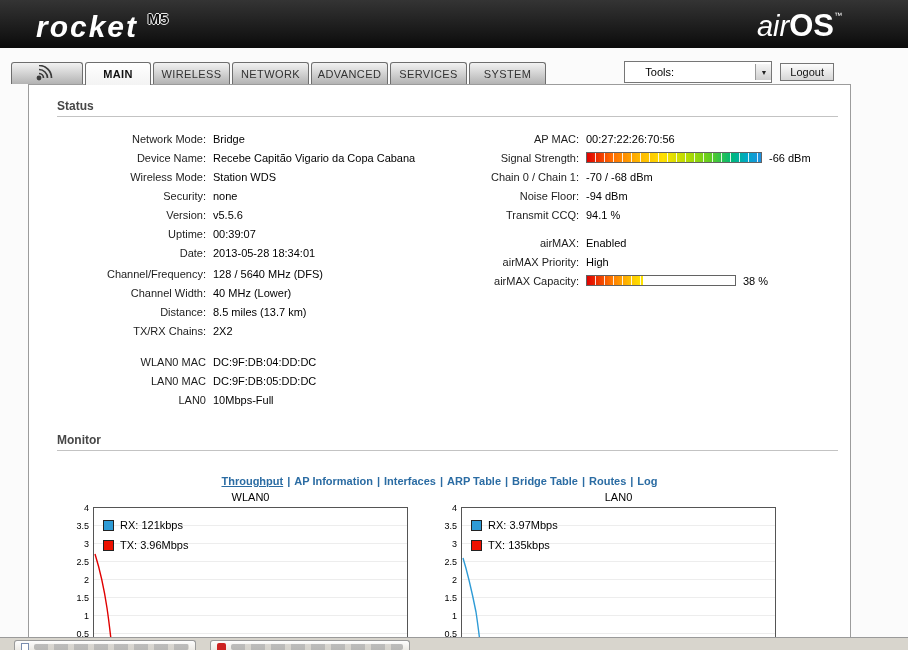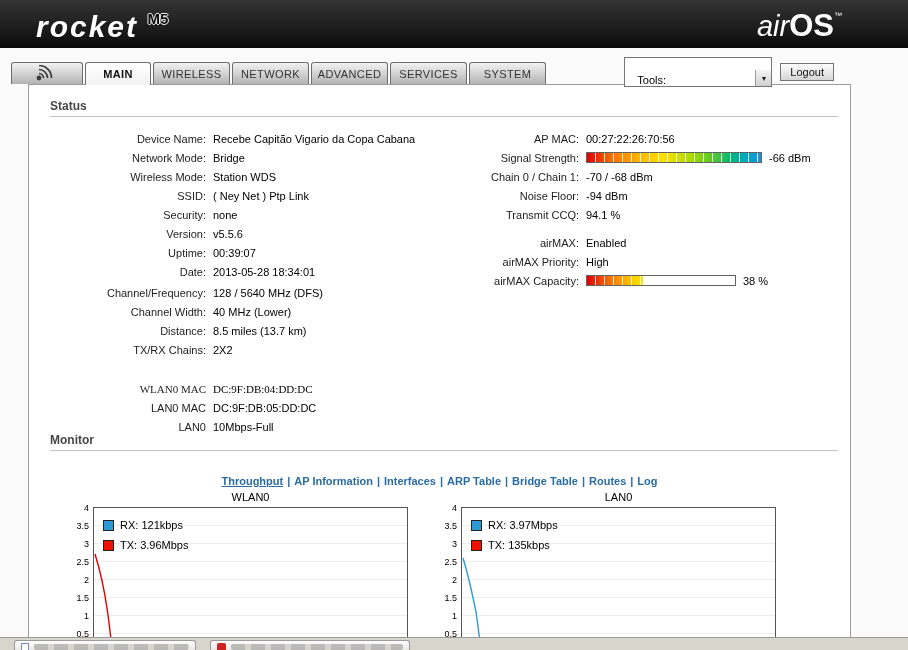--- a/index.html
+++ b/index.html
@@ -25,42 +25,42 @@
   .tab { height:22px; display:flex; align-items:center; justify-content:center;
          font-size:11px; color:#333; letter-spacing:.4px;
          background:linear-gradient(#f2f2f2,#b3b3b3);
          border:1px solid #6e6e6e; border-bottom:none; border-radius:3px 3px 0 0;
          width:77px; cursor:pointer; }
   .tab.icon-tab { width:72px; }
   .tab.main { width:66px; }
   .tab.active { background:linear-gradient(#ffffff,#f3f3f3); height:23px; margin-bottom:-1px;
                 font-weight:bold; color:#111; z-index:6; }
   .tab-tools { margin-left:auto; display:flex; gap:8px; align-items:center; height:22px; padding-bottom:2px; }
-  .select { width:148px; height:30px; border:1px solid #767676; background:#fff;
-            font-size:11px; display:flex; align-items:flex-end; padding-left:12px; cursor:pointer; }
+  .select { width:148px; height:22px; border:1px solid #767676; background:#fff;
+            font-size:11px; display:flex; align-items:center; padding-left:20px; cursor:pointer; }
   .select .arrow-box { margin-left:auto; width:16px; height:16px;
             background:linear-gradient(#f6f6f6,#cfcfcf); border-left:1px solid #9a9a9a;
             display:flex; align-items:center; justify-content:center; font-size:7px; color:#222; }
   .logout-btn { height:18px; padding:0 9px; font-size:11px; color:#111;
             border:1px solid #767676; background:linear-gradient(#fdfdfd,#d6d6d6); cursor:pointer; }
 
   
   .content { position:absolute; left:28px; top:84px; width:823px; height:553px;
              background:#fff; border:1px solid #9c9c9c; border-bottom:none; overflow:hidden; }
-  .section-title { margin:14px 12px 0 21px; padding-bottom:3px; border-bottom:1px solid #c3c3c3;
+  .section-title { margin:14px 12px 0 28px; padding-bottom:3px; border-bottom:1px solid #c3c3c3;
                    font-size:12px; font-weight:bold; color:#474747; }
 
   .status-grid { position:relative; height:302px; }
   .col-left  { position:absolute; left:27px;  top:12px; width:365px; }
   .col-right { position:absolute; left:392px; top:12px; width:415px; }
   .frow { display:flex; height:19px; align-items:center; font-size:11px; }
   .frow .lbl { width:150px; text-align:right; color:#1d1d1d; flex:none; }
   .col-right .frow .lbl { width:158px;text-align:right; }
   .frow .val { margin-left:7px; color:#000; white-space:nowrap; }
-  .gap5 { margin-top:20px;font-family:Liberation Serif, serif; } .gap6 { margin-top:2px; } .gap9 { margin-top:9px; }
+  .gap5 { margin-top:12px; } .gap6 { margin-top:2px; } .gap9 { margin-top:9px; }
 
   .bar { margin-left:7px; height:11px; border:1px solid #636363; background:#fff; flex:none; }
   .bar .fill { display:block; height:100%; }
   .signal-bar { width:176px; }
   .signal-fill { width:100%;
     background:
       repeating-linear-gradient(to right, transparent 0 8px, rgba(255,255,255,.85) 8px 9px),
       linear-gradient(to right,#e00000,#ff6a00 14%,#ffb400 29%,#ffe000 44%,#b4dc00 58%,#5ecc22 71%,#00b878 83%,#00a8c8 92%,#2090e0 100%); }
   .meter-bar { width:150px; }
   .quality-fill {
@@ -152,34 +152,30 @@
   </div>
 
   <div class="content">
 
     <div class="section-title">Status</div>
 
     <div class="status-grid">
 
       <div class="col-left">
         <div class="frow">
+            <span class="lbl">Network Mode:</span>
+            <span class="val">Bridge</span>
+          </div>
+        <div class="frow">
             <span class="lbl">Device Name:</span>
             <span class="val">Recebe Capitão Vigario da Copa Cabana</span>
           </div>
         <div class="frow">
-            <span class="lbl">Network Mode:</span>
-            <span class="val">Bridge</span>
-          </div>
-        <div class="frow">
             <span class="lbl">Wireless Mode:</span>
             <span class="val">Station WDS</span>
-          </div>
-        <div class="frow">
-            <span class="lbl">SSID:</span>
-            <span class="val">( Ney Net ) Ptp Link</span>
           </div>
         <div class="frow">
             <span class="lbl">Security:</span>
             <span class="val">none</span>
           </div>
         <div class="frow">
             <span class="lbl">Version:</span>
             <span class="val">v5.5.6</span>
           </div>
         <div class="frow">

